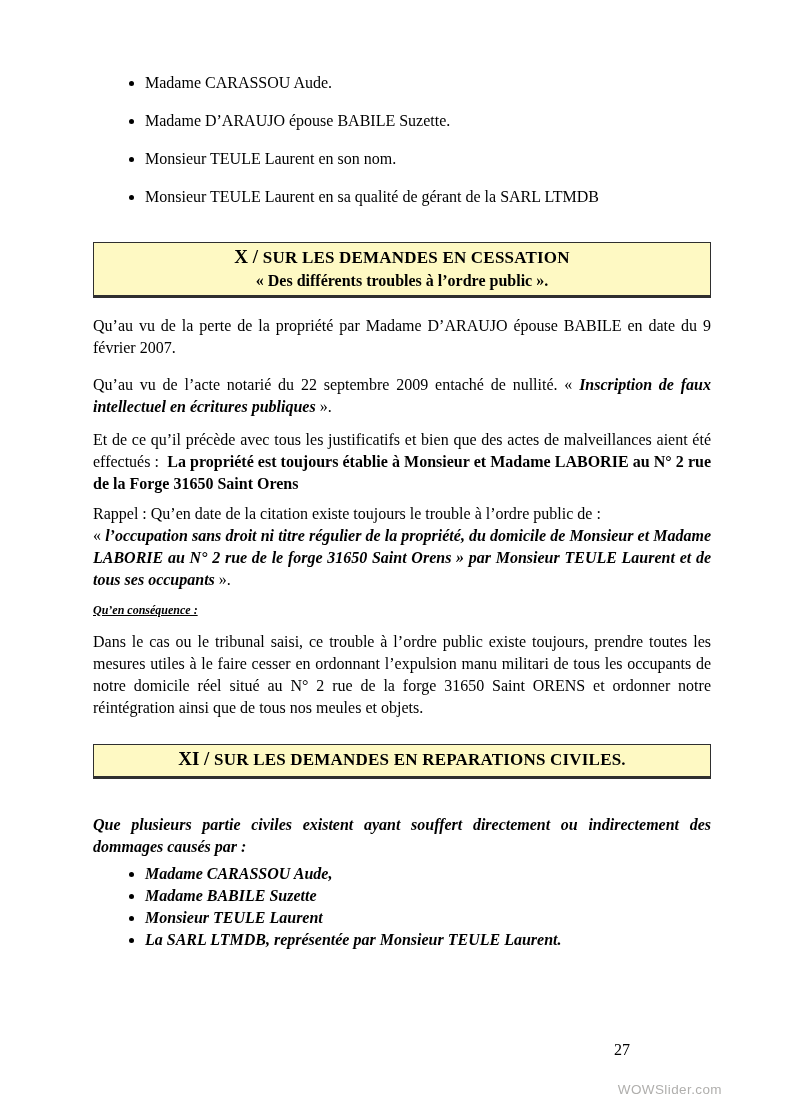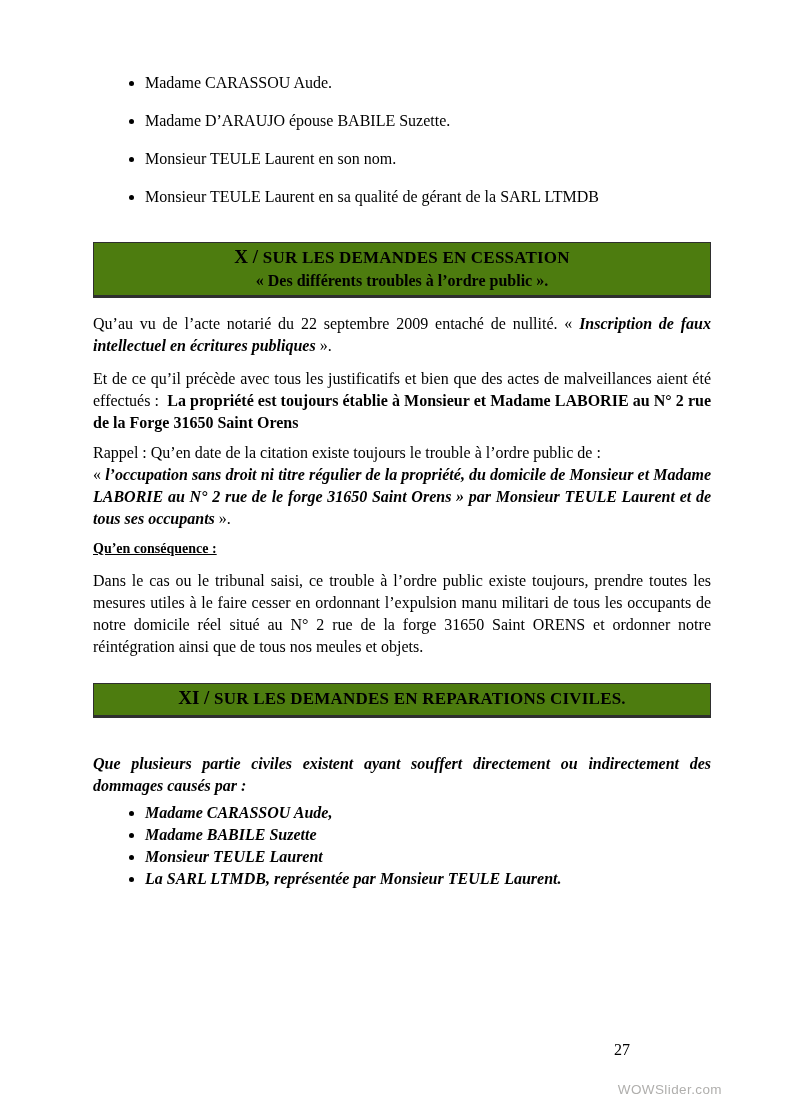--- a/index.html
+++ b/index.html
@@ -28,21 +28,21 @@
     margin: 0;
   }
   ul.parties-list li {
     font-size: 16px;
     line-height: 22px;
     margin-bottom: 16px;
   }
 
   
   .section-box {
-    background: #4d7c0f;
+    background: #fef9c3;
     border: 1px solid #2f2f2f;
     border-bottom-width: 3px;
     text-align: center;
     padding: 2px 6px 4px 6px;
   }
   .box-x { margin-top: 34px; }
   .box-xi { margin-top: 25px; }
   .box-prefix { font-size: 19px; font-weight: bold; }
   .box-main   { font-size: 17px; font-weight: bold; letter-spacing: 0.2px; }
   .box-line1  { line-height: 24px; }
@@ -61,24 +61,25 @@
   .mt8  { margin-top: 8px; }
   .mt10 { margin-top: 10px; }
   .mt35 { margin-top: 35px; }
 
   .run-r  { font-weight: normal; font-style: normal; }
   .run-b  { font-weight: bold; }
   .run-bi { font-weight: bold; font-style: italic; }
 
   .consequence {
     margin-top: 8px;
-    font-size: 14px;
+    font-size: 12px;
     line-height: 22px;
     font-weight: bold;
     text-decoration: underline;
+    font-style: italic;
   }
 
   .para-bi { font-weight: bold; font-style: italic; }
 
   ul.civil-parties {
     list-style: disc;
     padding-left: 52px;
     margin-top: 5px;
   }
   ul.civil-parties li {
@@ -118,20 +119,21 @@
         <li>Madame D’ARAUJO épouse BABILE Suzette.</li>
         <li>Monsieur TEULE Laurent en son nom.</li>
         <li>Monsieur TEULE Laurent en sa qualité de gérant de la SARL LTMDB</li>
       </ul>
 
     <div class="section-box box-x">
       <div class="box-line1"><span class="box-prefix">X / </span><span class="box-main">SUR LES DEMANDES EN CESSATION</span></div>
       <div class="box-line2">«&nbsp;Des différents troubles à l’ordre public&nbsp;».</div>
     </div>
 
+    <p class="para mt18"><span class="run-r">Qu’au vu de la perte de la propriété par Madame D’ARAUJO épouse BABILE en date du 9 février 2007.</span></p>
 
 
     <p class="para mt15"><span class="run-r">Qu’au vu de l’acte notarié du 22 septembre 2009 entaché de nullité. «&nbsp;</span><span class="run-bi">Inscription de faux intellectuel en écritures publiques</span><span class="run-r">&nbsp;».</span></p>
 
     <p class="para mt11"><span class="run-r">Et de ce qu’il précède avec tous les justificatifs et bien que des actes de malveillances aient été effectués&nbsp;:&nbsp; </span><span class="run-b">La propriété est toujours établie à Monsieur et Madame LABORIE au N° 2 rue de la Forge 31650 Saint Orens</span></p>
 
     <p class="para mt8"><span class="run-r">Rappel&nbsp;: Qu’en date de la citation existe toujours le trouble à l’ordre public de&nbsp;:</span><br><span class="run-r">«&nbsp;</span><span class="run-bi">l’occupation sans droit ni titre régulier de la propriété, du domicile de Monsieur et Madame LABORIE au N° 2 rue de le forge 31650 Saint Orens&nbsp;» par Monsieur TEULE Laurent et de tous ses occupants</span><span class="run-r">&nbsp;».</span></p>
 
     <p class="consequence">Qu’en conséquence&nbsp;:</p>
 

